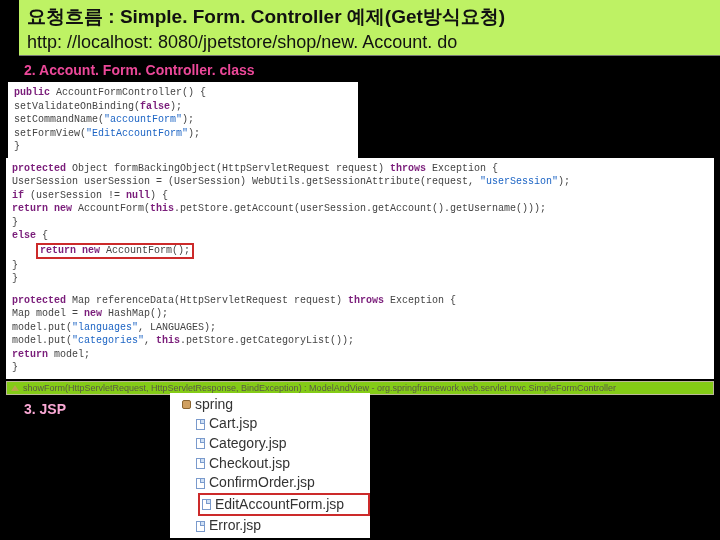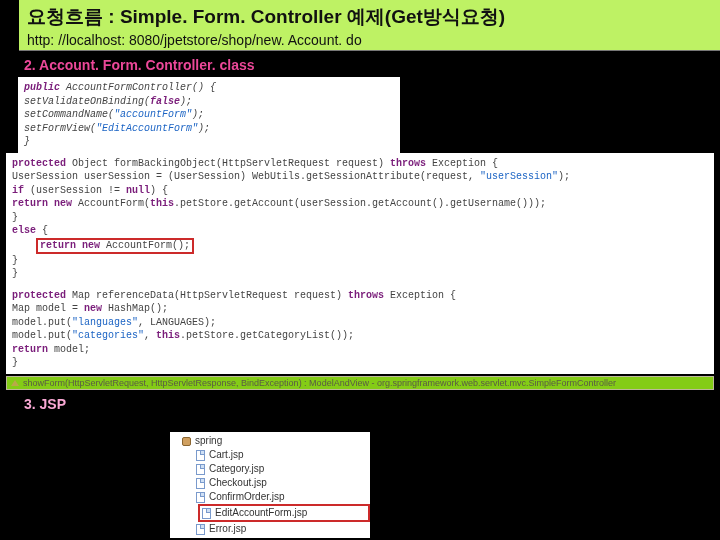--- a/index.html
+++ b/index.html
@@ -16,21 +16,21 @@
     padding: 4px 8px 2px 8px;
     border-bottom: 1px solid #777;
     margin-left: 19px;
   }
   .title {
     font-size: 19px;
     font-weight: bold;
     color: #111;
   }
   .url {
-    font-size: 14px;
+    font-size: 18px;
     color: #111;
     margin-top: 2px;
   }
   .section-label {
     color: #f9a8d4;
     font-size: 14px;
     font-weight: bold;
     padding: 6px 0 4px 24px;
   }
   .section-label.blue { color: #ec4899; }
@@ -38,21 +38,21 @@
   .code-box {
     background: #fff;
     margin: 0 6px;
     padding: 4px 6px;
     font-family: "Courier New", monospace;
     font-size: 10px;
     line-height: 1.35;
     color: #444;
     position: relative;
   }
-  .code-box.short { width: 382px; margin-left: 18px; font-style: italic; }
+  .code-box.short { width: 350px; margin-left: 8px; }
   .code-box + .code-box { }
 
   .kw { color: #7a1d7a; font-weight: bold; }
   .str { color: #1c64c4; }
   .hl-red {
     border: 2px solid #cc2a2a;
     background: #fff;
     display: inline-block;
     padding: 0 2px;
     line-height: 1.2;
@@ -76,21 +76,21 @@
     border-bottom: 6px solid #b8a84a;
     display: inline-block;
   }
 
   .tree {
     background: #fff;
     position: absolute;
     left: 170px;
     bottom: 2px;
     width: 200px;
-    font-size: 10px;
+    font-size: 14px;
     color: #333;
     padding: 2px 0;
   }
   .tree-row {
     display: flex;
     align-items: center;
     gap: 4px;
     padding: 0 4px 0 12px;
     line-height: 1.4;
     white-space: nowrap;

